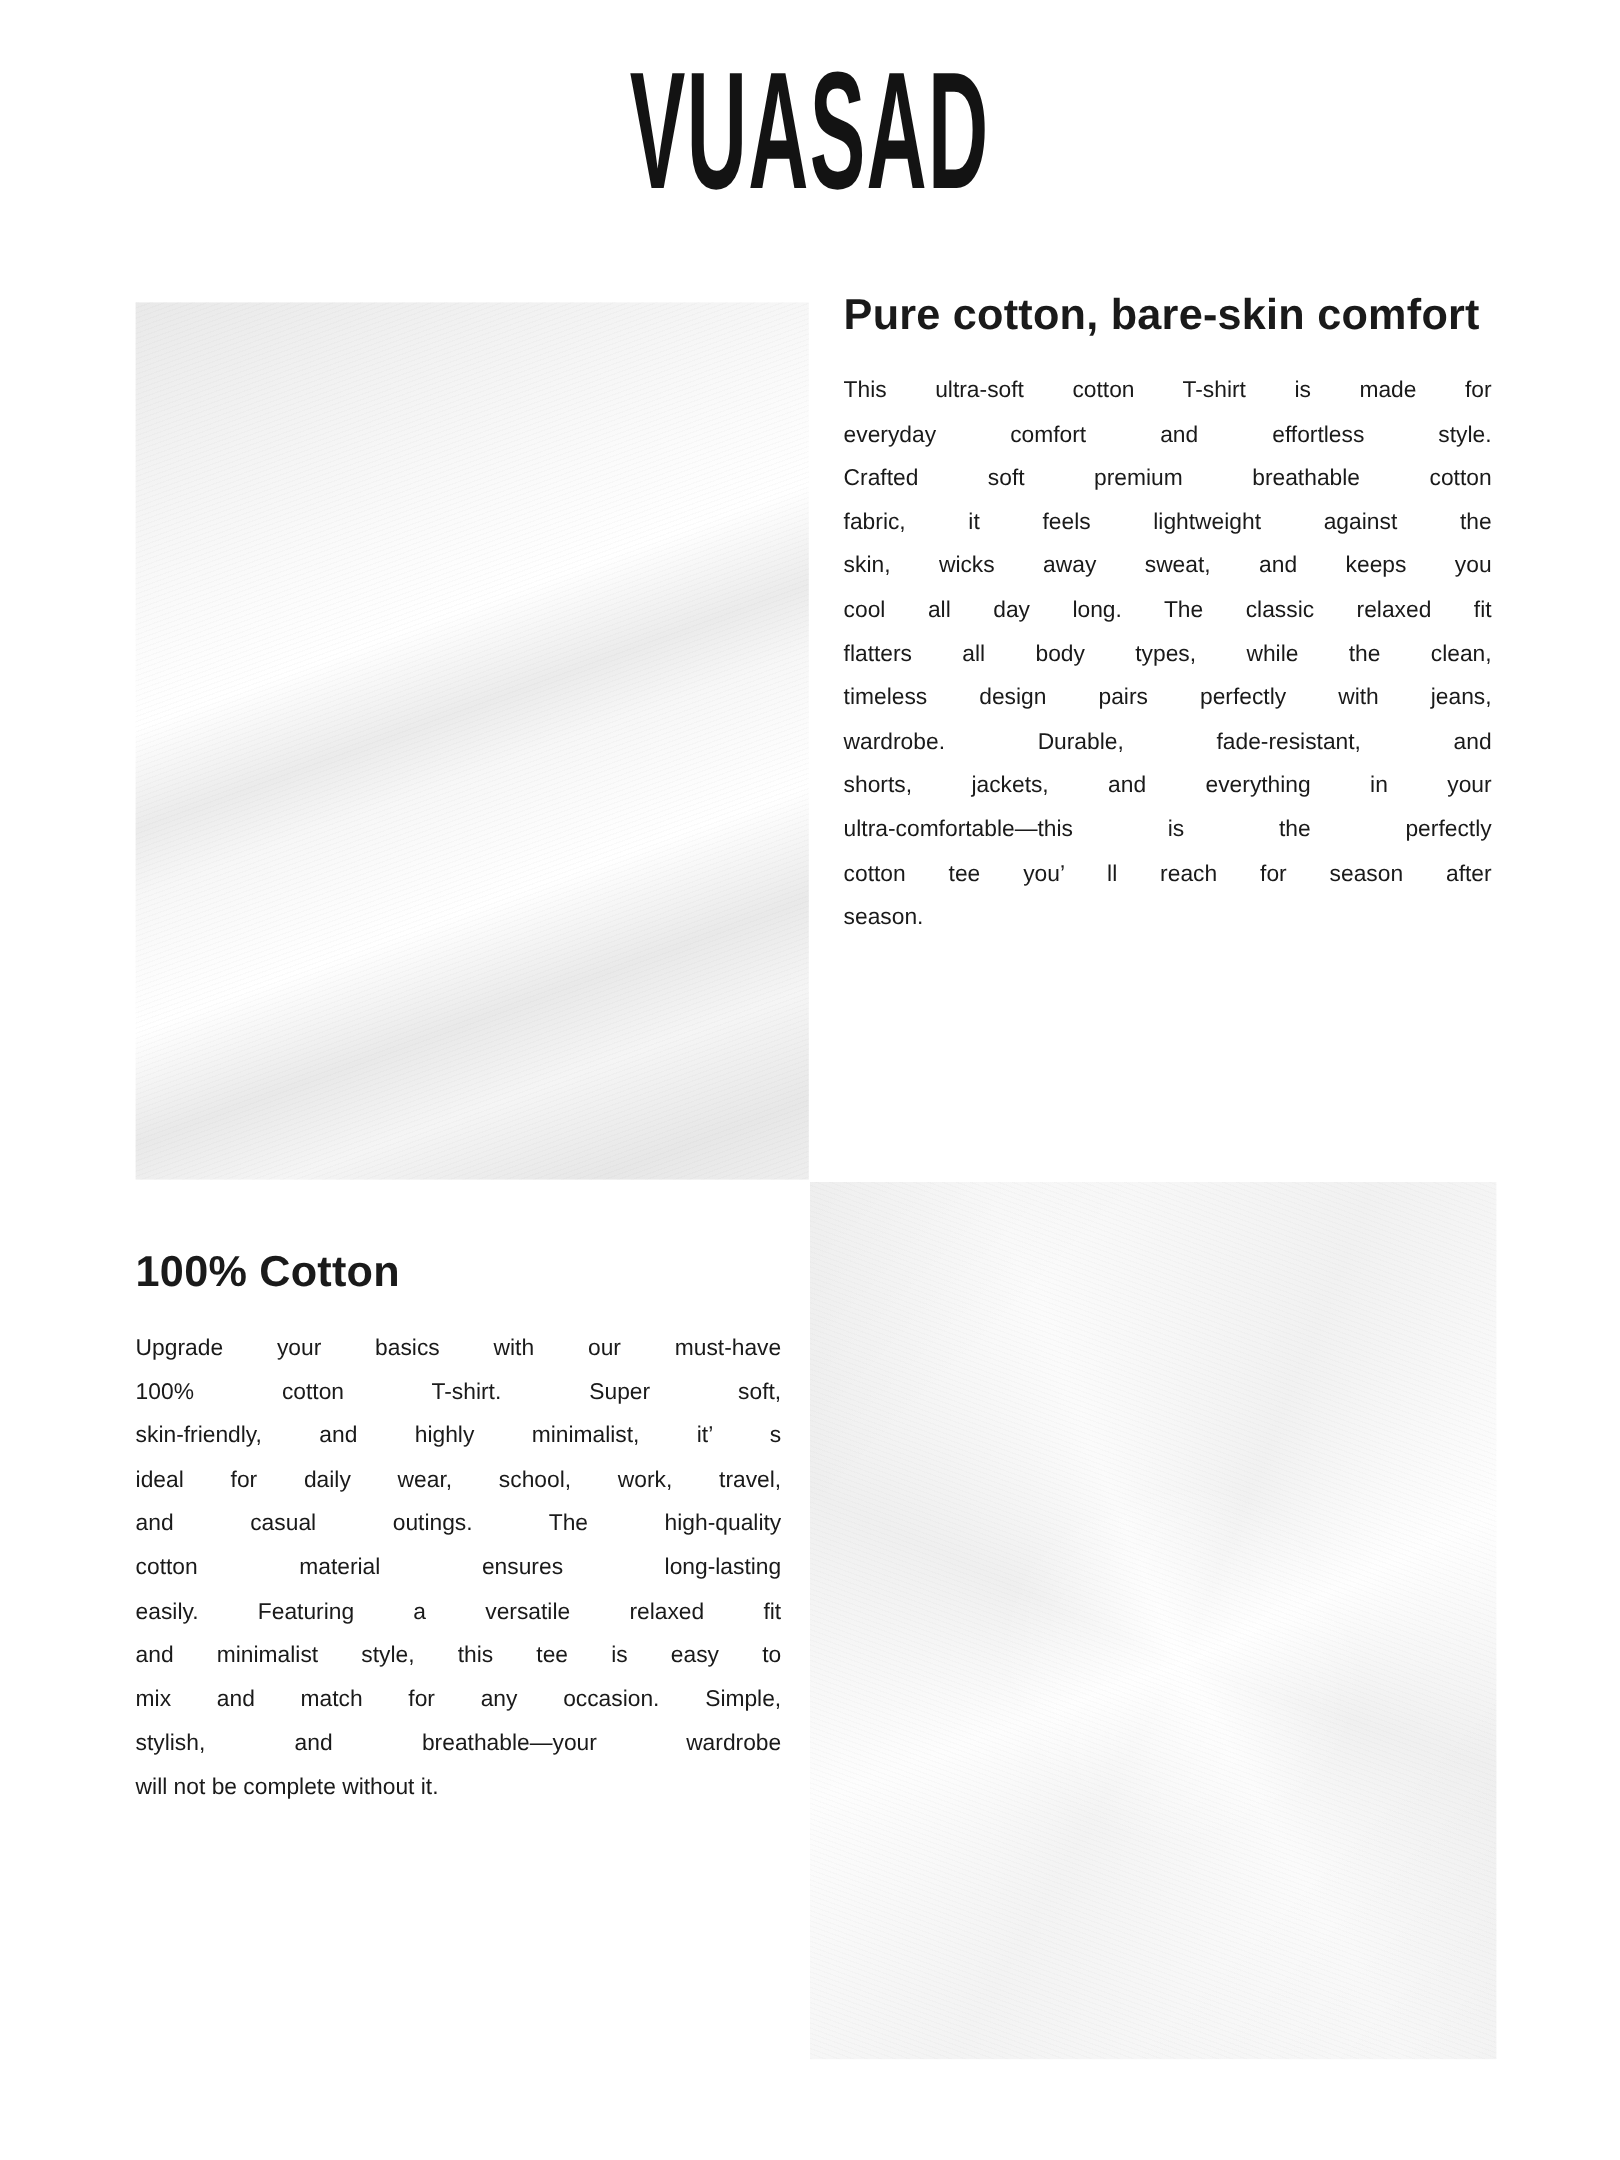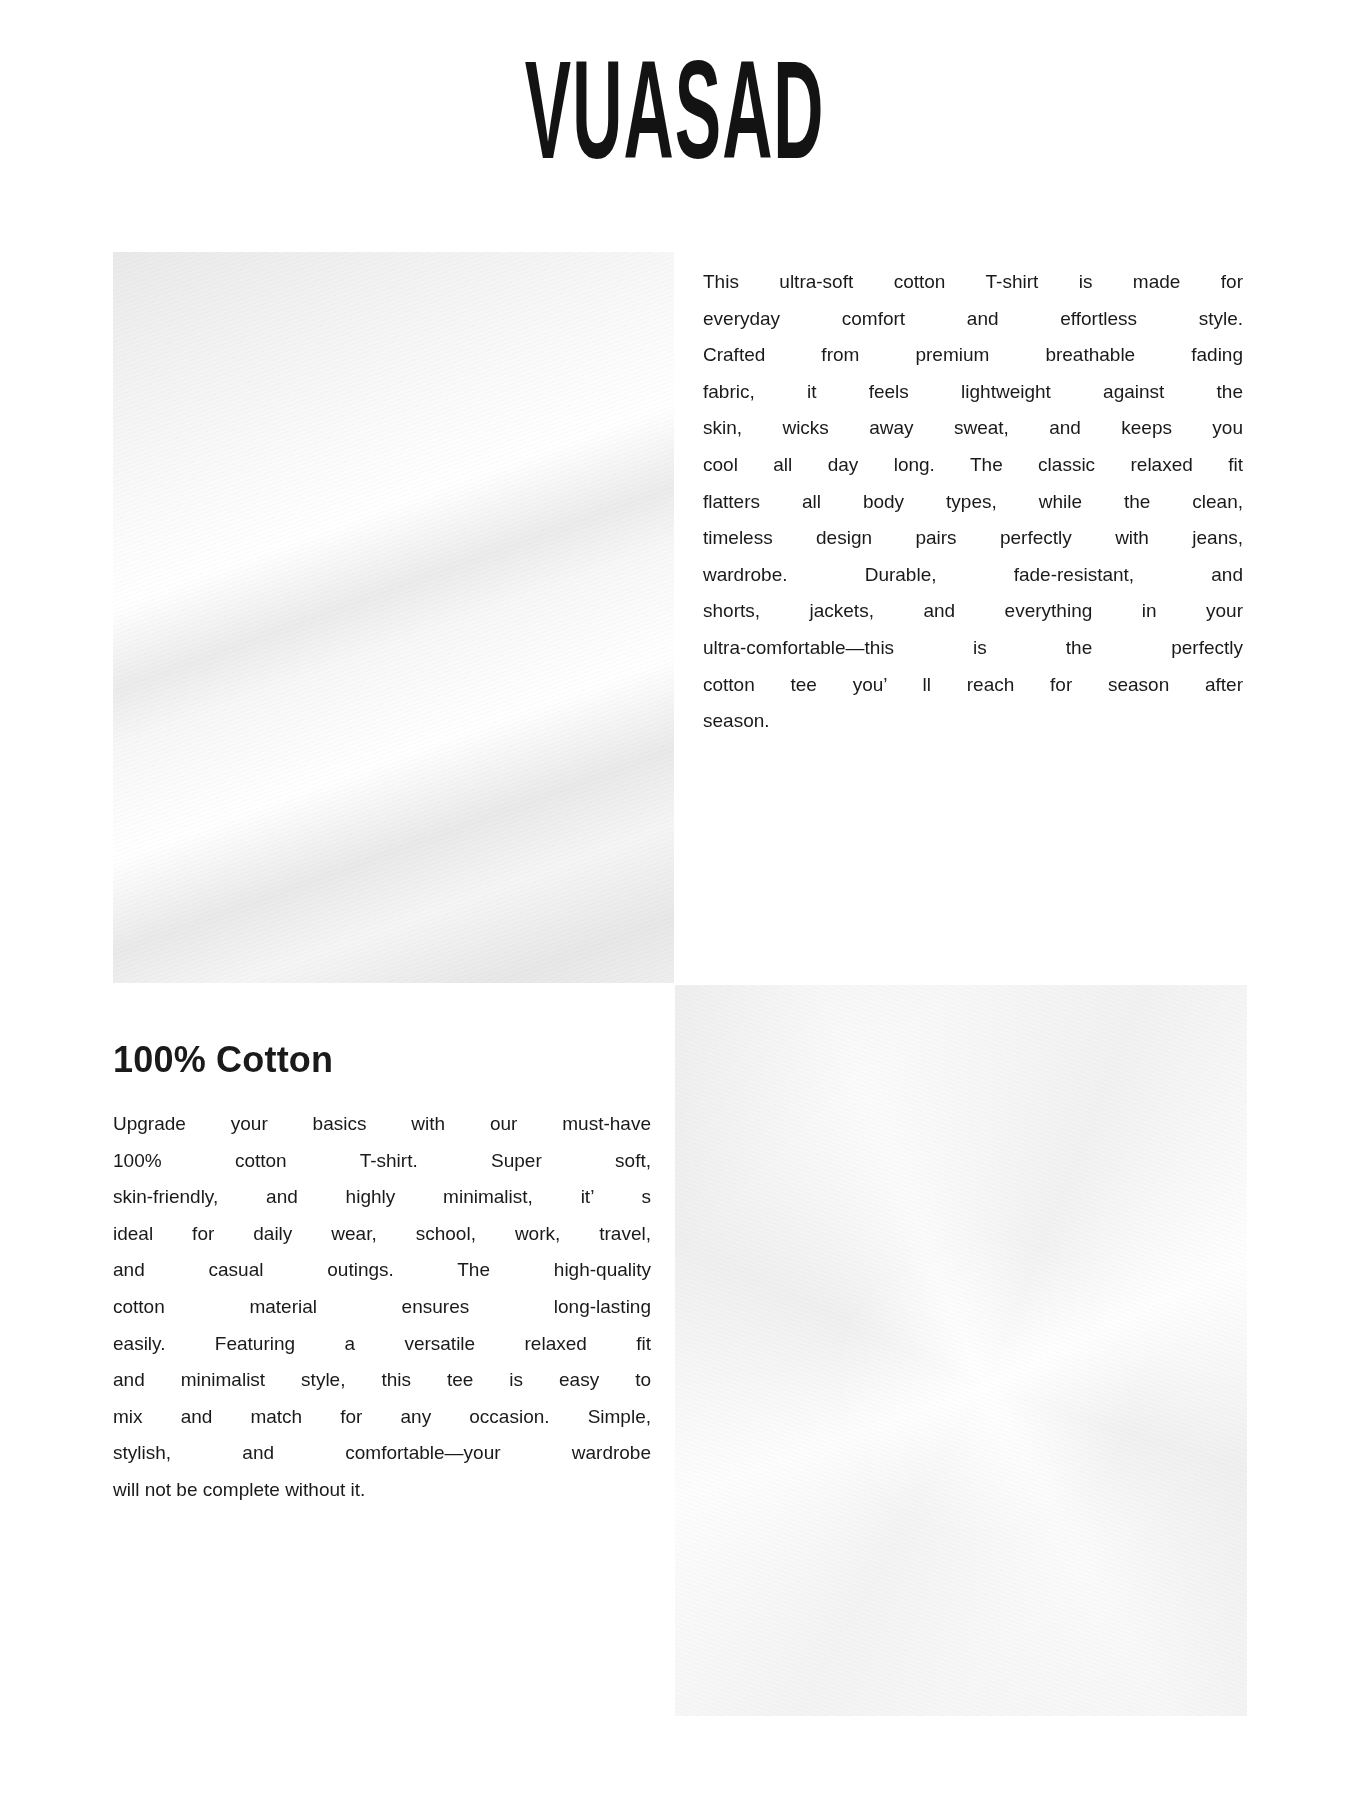--- a/index.html
+++ b/index.html
@@ -90,24 +90,25 @@
 
 <div class="page">
 
   <header class="logo-wrap">
     <span class="logo-text">VUASAD</span>
   </header>
 
   <div class="img img-folds"></div>
 
   <section class="sec sec-1">
+    <h2>Pure cotton, bare-skin comfort</h2>
     <div class="para">
         <div class="line">This ultra-soft cotton T-shirt is made for</div>
         <div class="line">everyday comfort and effortless style.</div>
-        <div class="line">Crafted from premium breathable fading</div>
+        <div class="line">Crafted soft premium breathable cotton</div>
         <div class="line">fabric, it feels lightweight against the</div>
         <div class="line">skin, wicks away sweat, and keeps you</div>
         <div class="line">cool all day long. The classic relaxed fit</div>
         <div class="line">flatters all body types, while the clean,</div>
         <div class="line">timeless design pairs perfectly with jeans,</div>
         <div class="line">wardrobe. Durable, fade-resistant, and</div>
         <div class="line">shorts, jackets, and everything in your</div>
         <div class="line">ultra-comfortable—this is the perfectly</div>
         <div class="line">cotton tee you’ ll reach for season after</div>
         <div class="line last">season.</div>
@@ -121,18 +122,18 @@
     <div class="para">
         <div class="line">Upgrade your basics with our must-have</div>
         <div class="line">100% cotton T-shirt. Super soft,</div>
         <div class="line">skin-friendly, and highly minimalist, it’ s</div>
         <div class="line">ideal for daily wear, school, work, travel,</div>
         <div class="line">and casual outings. The high-quality</div>
         <div class="line">cotton material ensures long-lasting</div>
         <div class="line">easily. Featuring a versatile relaxed fit</div>
         <div class="line">and minimalist style, this tee is easy to</div>
         <div class="line">mix and match for any occasion. Simple,</div>
-        <div class="line">stylish, and comfortable—your wardrobe</div>
+        <div class="line">stylish, and breathable—your wardrobe</div>
         <div class="line last">will not be complete without it.</div>
       </div>
   </section>
 
 </div>
 
 </body></html>

